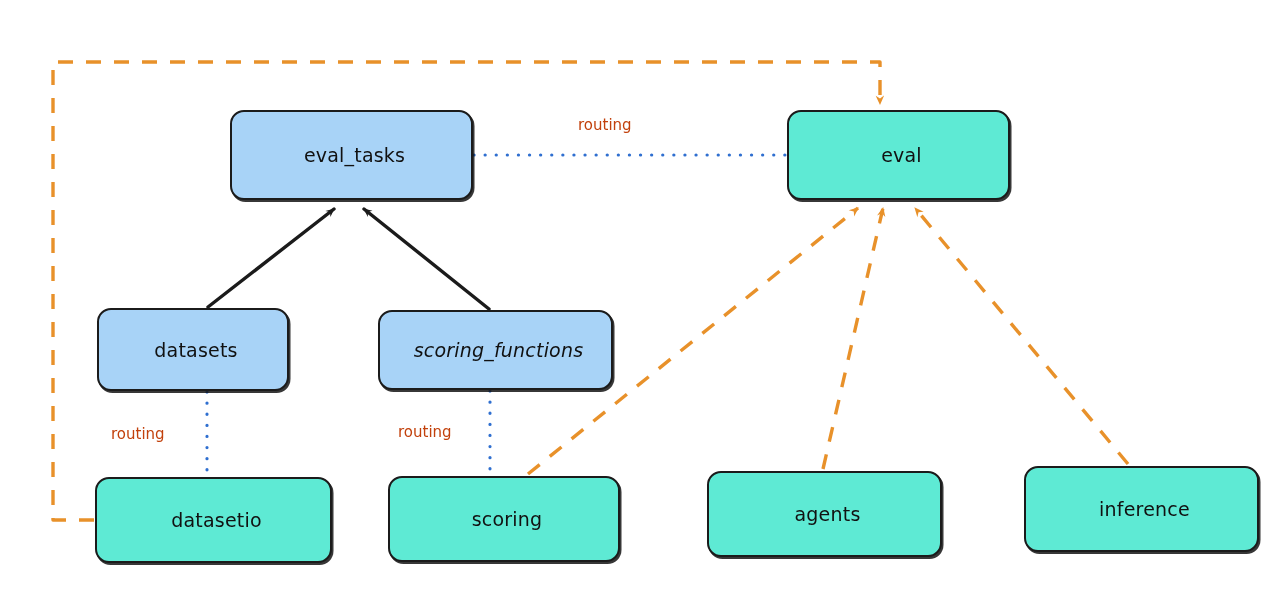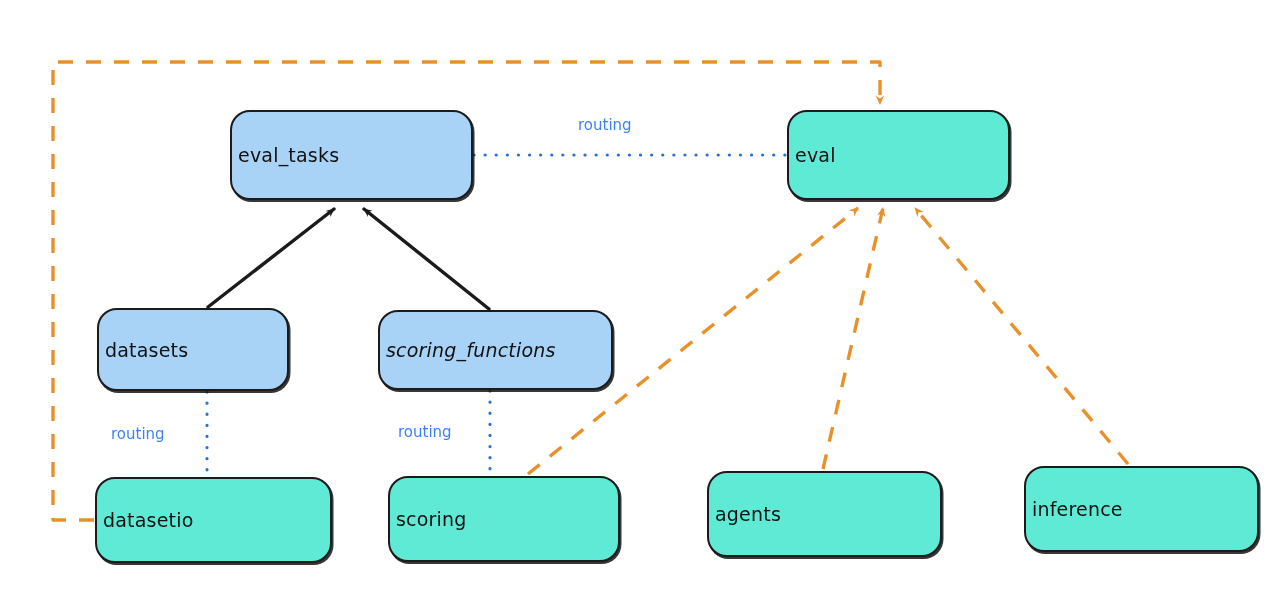--- a/index.html
+++ b/index.html
@@ -21,37 +21,38 @@
     position: absolute;
     left: 0;
     top: 0;
     width: 1280px;
     height: 596px;
   }
   .node {
     position: absolute;
     box-sizing: border-box;
     border: 2.6px solid #1b1b1b;
-    border-radius: 20px;
+    border-radius: 14px;
     display: flex;
     align-items: center;
+    justify-content: center;
     font-family: "DejaVu Sans", sans-serif;
     font-size: 19px;
     color: #111111;
     letter-spacing: 0.2px;
     box-shadow: 1.5px 2px 0 rgba(20,20,20,0.85);
     padding-left: 6px;
   }
   .node.blue  { background: #a8d3f7; }
   .node.green { background: #5eead4; }
   .edge-label {
     position: absolute;
     font-family: "DejaVu Sans", sans-serif;
     font-size: 15px;
-    color: #3b82f6;
+    color: #c2410c;
     white-space: nowrap;
   }
 </style>
 </head>
 <body>
 
 <div id="canvas">
 
   <svg id="wires" viewBox="0 0 1280 596" xmlns="http://www.w3.org/2000/svg">
     <defs>

